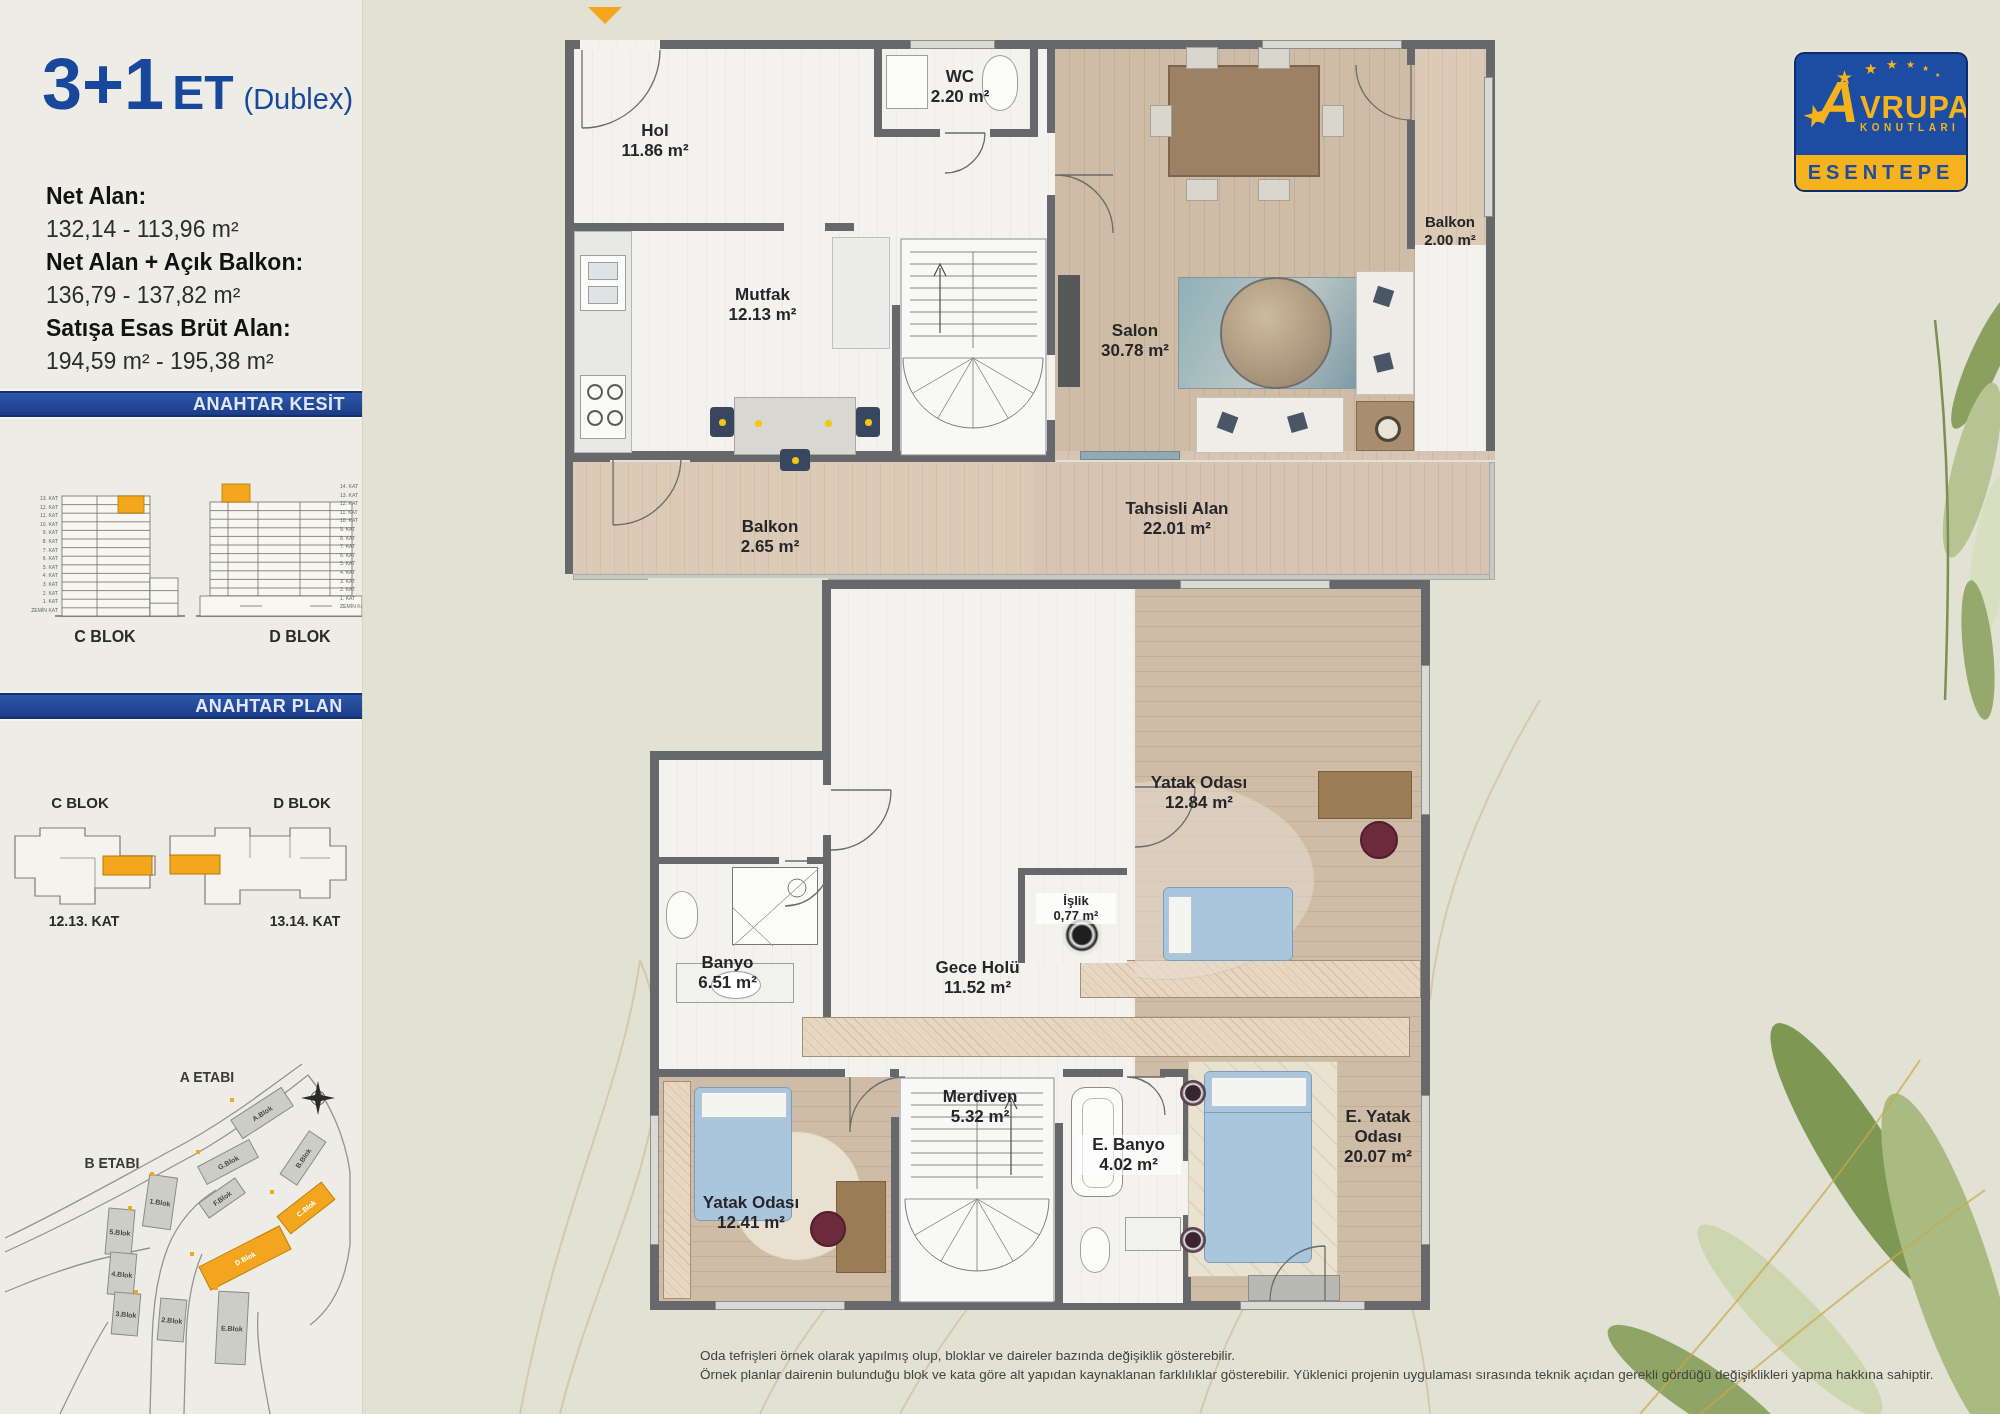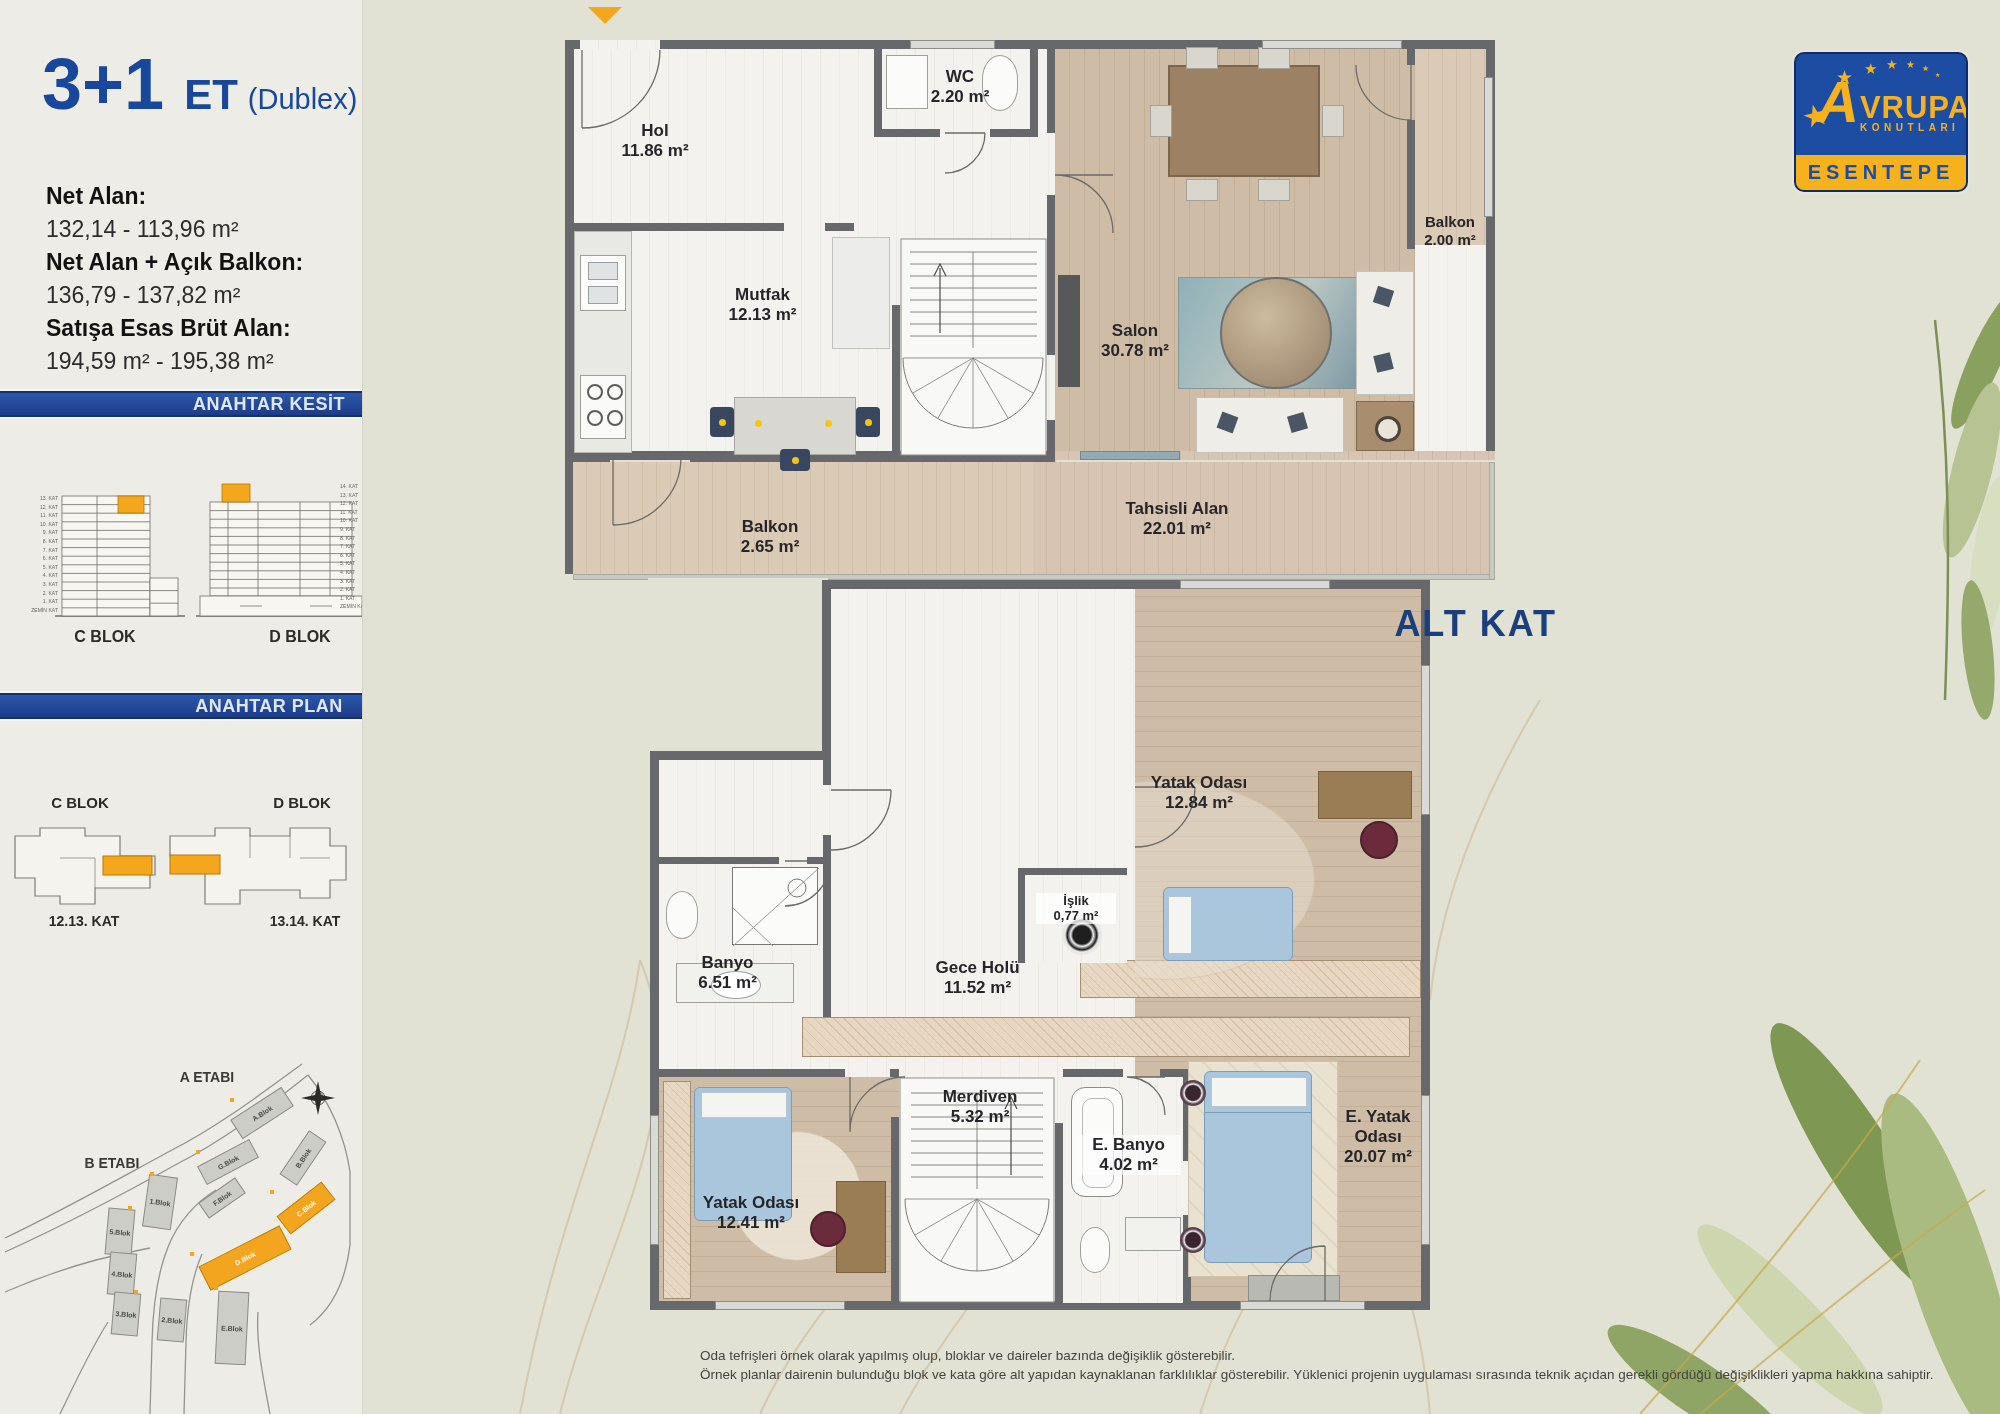--- a/index.html
+++ b/index.html
@@ -4,21 +4,21 @@
 <style>
   html,body{margin:0;padding:0;background:#b8b8ac;}
   .canvas{position:relative;width:2000px;height:1414px;overflow:hidden;
     background:#e1e2d4;font-family:"Liberation Sans",sans-serif;}
   .abs{position:absolute;}
   
   .sidebar{position:absolute;left:0;top:0;width:362px;height:1414px;background:#edece6;
     border-right:1px solid #d4d3ca;overflow:hidden;z-index:5;}
   .title-row{position:absolute;left:42px;top:48px;display:flex;align-items:baseline;color:#17489c;}
   .title-main{font-size:72px;font-weight:bold;line-height:1;}
-  .title-suffix{font-size:42px;font-weight:bold;margin-left:20px;}
+  .title-suffix{font-size:48px;font-weight:bold;margin-left:8px;}
   .title-note{font-size:29px;margin-left:10px;}
   .areas{position:absolute;left:46px;top:180px;font-size:23px;line-height:33px;color:#2c2c2c;}
   .areas .lab{font-weight:bold;color:#121212;}
   .banner{position:absolute;left:0;width:362px;height:22px;background:linear-gradient(#2d57ab,#1c3c88);
     border-top:2px solid #13306f;border-bottom:2px solid #13306f;
     box-shadow:0 -2px 0 #f6f6f0,0 2px 0 #f6f6f0;
     color:#dfe7f6;font-weight:bold;font-size:18px;letter-spacing:.5px;
     display:flex;align-items:center;justify-content:center;padding-left:88px;box-sizing:content-box;}
   .floorlabels{position:absolute;display:flex;flex-direction:column;font-size:6px;
     color:#6a6a64;line-height:8.6px;}
@@ -464,21 +464,20 @@
     </div>
     <div class="rlabel" style="left:230px;top:492px;width:120px;">
       <span>Balkon</span>
       <span>2.65 m²</span>
     </div>
     <div class="rlabel" style="left:632px;top:474px;width:130px;">
       <span>Tahsisli Alan</span>
       <span>22.01 m²</span>
     </div>
   </div>
-  <div class="caption" style="left:1272px;top:603px;">ALT KAT</div>
 
   <div class="plan" style="left:480px;top:575px;width:962px;height:755px;">
 
     <div class="abs whitefloor" style="left:170px;top:5px;width:780px;height:730px;border:9px solid #66686b;box-sizing:border-box;"></div>
 
     <div class="abs" style="left:168px;top:3px;width:180px;height:174px;background:#e1e2d4;"></div>
     <div class="wall" style="left:342px;top:5px;width:9px;height:180px;"></div>
     <div class="wall" style="left:170px;top:176px;width:181px;height:9px;"></div>
 
     <div class="abs woodH" style="left:655px;top:14px;width:286px;height:712px;"></div>

